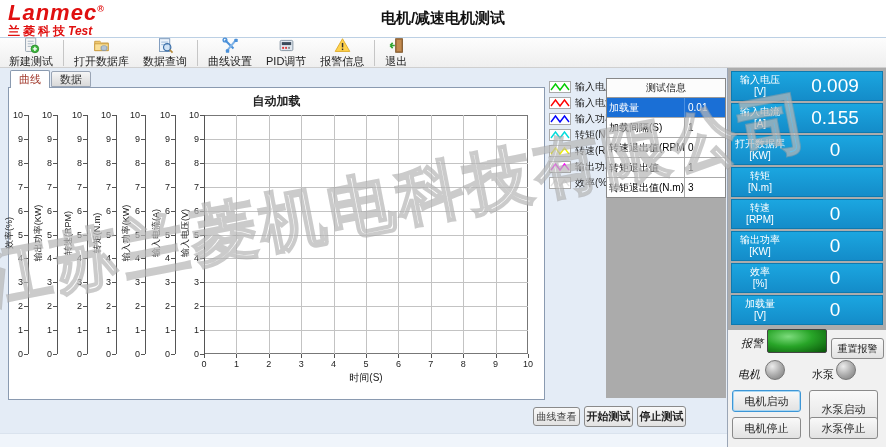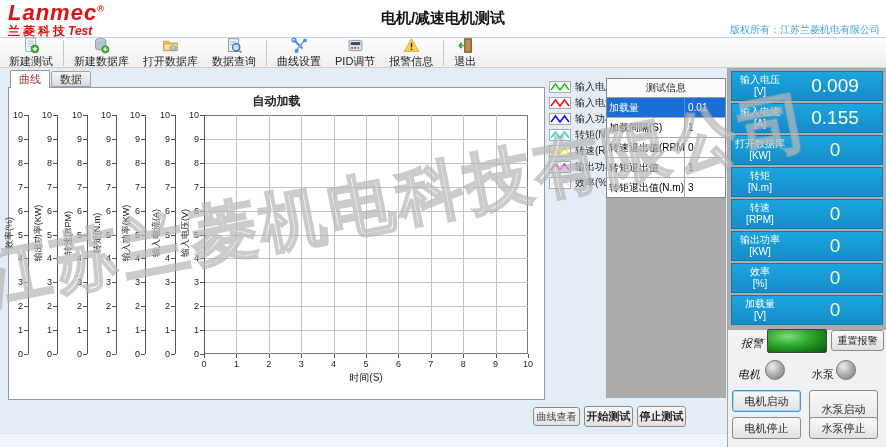--- a/index.html
+++ b/index.html
@@ -71,21 +71,21 @@
   #alarm-label{position:absolute;left:13px;top:268px;font-size:11px;color:#111;font-style:italic;}
   #alarm-led{position:absolute;left:39px;top:261px;width:58px;height:22px;border:1px solid #444;border-radius:2px;background:radial-gradient(ellipse at 35% 30%,#7ddc7d,#28a528 45%,#0c5c0c 95%);}
   #motor-label{position:absolute;left:10px;top:299px;font-size:11px;color:#111;font-style:italic;}
   #pump-label{position:absolute;left:84px;top:299px;font-size:11px;color:#111;}
   .round-led{position:absolute;width:18px;height:18px;border-radius:50%;border:1px solid #777;background:radial-gradient(circle at 35% 30%,#ececec,#a8a8a8 55%,#787878);}
   #motor-led{left:37px;top:292px;}
   #pump-led{left:108px;top:292px;}
 
   .win-btn{background:linear-gradient(#f9f9f9,#e2e2e2);border:1px solid #8a8a8a;border-radius:3px;font-size:11px;color:#222;display:flex;align-items:center;justify-content:center;cursor:pointer;font-family:inherit;padding:0;}
   .win-btn.focused{border:1px solid #3d96d6;box-shadow:inset 0 0 0 1px #a8d6f2;}
-  #reset-alarm{position:absolute;left:103px;top:262px;width:53px;height:21px;font-size:10px;}
+  #reset-alarm{position:absolute;left:103px;top:270px;width:53px;height:21px;font-size:10px;}
   #btn-motor-start{position:absolute;left:4px;top:322px;width:69px;height:22px;}
   #btn-pump-start{position:absolute;left:81px;top:322px;width:69px;height:38px;}
   #btn-motor-stop{position:absolute;left:4px;top:349px;width:69px;height:22px;}
   #btn-pump-stop{position:absolute;left:81px;top:349px;width:69px;height:22px;}
 
   
   #btn-curve-view{position:absolute;left:533px;top:407px;width:47px;height:19px;font-size:10px;color:#444;z-index:2;}
   #btn-start-test{position:absolute;left:584px;top:406px;width:49px;height:21px;font-weight:bold;z-index:2;}
   #btn-stop-test{position:absolute;left:637px;top:406px;width:49px;height:21px;font-weight:bold;z-index:2;}
 
@@ -98,49 +98,37 @@
 <body>
 
 <div id="app">
 
   <div id="header">
     <div id="title">电机/减速电机测试</div>
     <div id="logo">
       <div class="logo-top"><span>Lanmec</span><span class="reg">®</span></div>
       <div class="logo-bottom"><span>兰菱科技</span><span class="en">Test</span></div>
     </div>
-    <div id="copyright">版权所有：江苏兰菱机电有限公司</div>
   </div>
 
   <div id="toolbar">
       <div class="tb-item">
         <span class="tb-icon">
           <svg viewBox="0 0 20 20">
             <rect x="3" y="1" width="12" height="16" rx="1" fill="#f5f5f5" stroke="#8a9aa8"></rect>
             <line x1="5.5" y1="5" x2="12.5" y2="5" stroke="#9aaabb"></line>
             <line x1="5.5" y1="8" x2="12.5" y2="8" stroke="#9aaabb"></line>
             <line x1="5.5" y1="11" x2="12.5" y2="11" stroke="#9aaabb"></line>
             <circle cx="14" cy="14" r="4.5" fill="#3db53d" stroke="#2a8a2a"></circle>
             <path d="M14 11.5v5M11.5 14h5" stroke="#fff" stroke-width="1.6"></path>
           </svg>
         </span>
         <span class="tb-label">新建测试</span>
       </div>
       <div class="tb-sep"></div>
-      <div class="tb-item">
-        <span class="tb-icon">
-          <svg viewBox="0 0 20 20">
-            <ellipse cx="9" cy="4" rx="6" ry="2.2" fill="#c9d4e0" stroke="#7e93a8"></ellipse>
-            <path d="M3 4v9c0 1.2 2.7 2.2 6 2.2s6-1 6-2.2V4" fill="#b5c4d4" stroke="#7e93a8"></path>
-            <circle cx="14.5" cy="14.5" r="4.2" fill="#3db53d" stroke="#2a8a2a"></circle>
-            <path d="M14.5 12.2v4.6M12.2 14.5h4.6" stroke="#fff" stroke-width="1.5"></path>
-          </svg>
-        </span>
-        <span class="tb-label">新建数据库</span>
-      </div>
       <div class="tb-item">
         <span class="tb-icon">
           <svg viewBox="0 0 20 20">
             <path d="M2 5h6l2 2h8v9H2z" fill="#f0c86e" stroke="#c79940"></path>
             <path d="M2 8h16v8H2z" fill="#fadf96" stroke="#c79940"></path>
             <ellipse cx="13" cy="11.6" rx="3.4" ry="1.2" fill="#c9d4e0" stroke="#7e93a8"></ellipse>
             <path d="M9.6 11.6v3c0 .7 1.5 1.2 3.4 1.2s3.4-.5 3.4-1.2v-3" fill="#b5c4d4" stroke="#7e93a8"></path>
           </svg>
         </span>
         <span class="tb-label">打开数据库</span>

